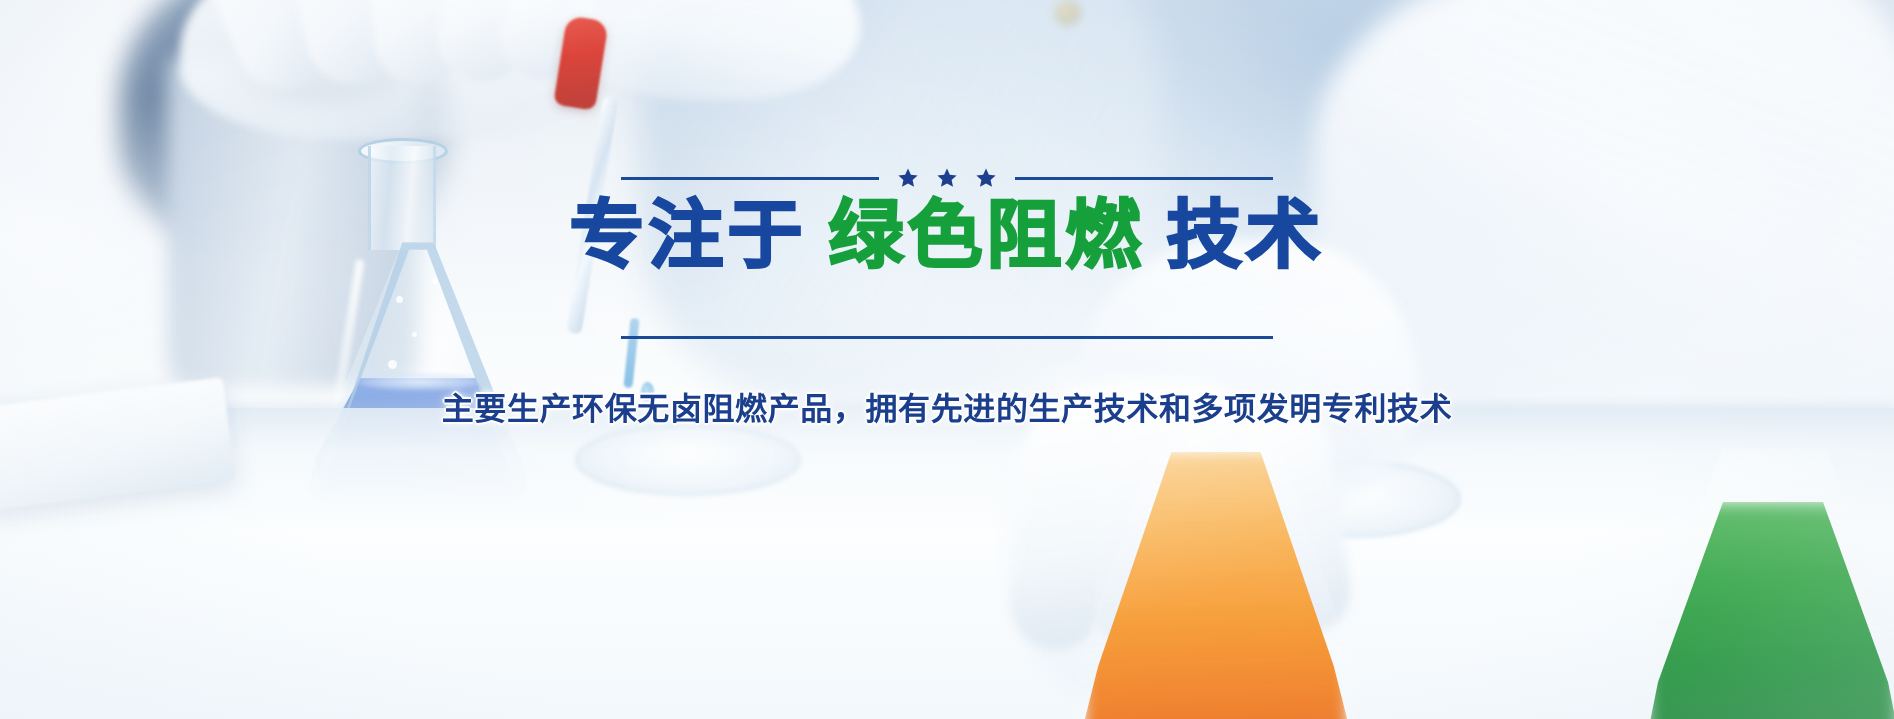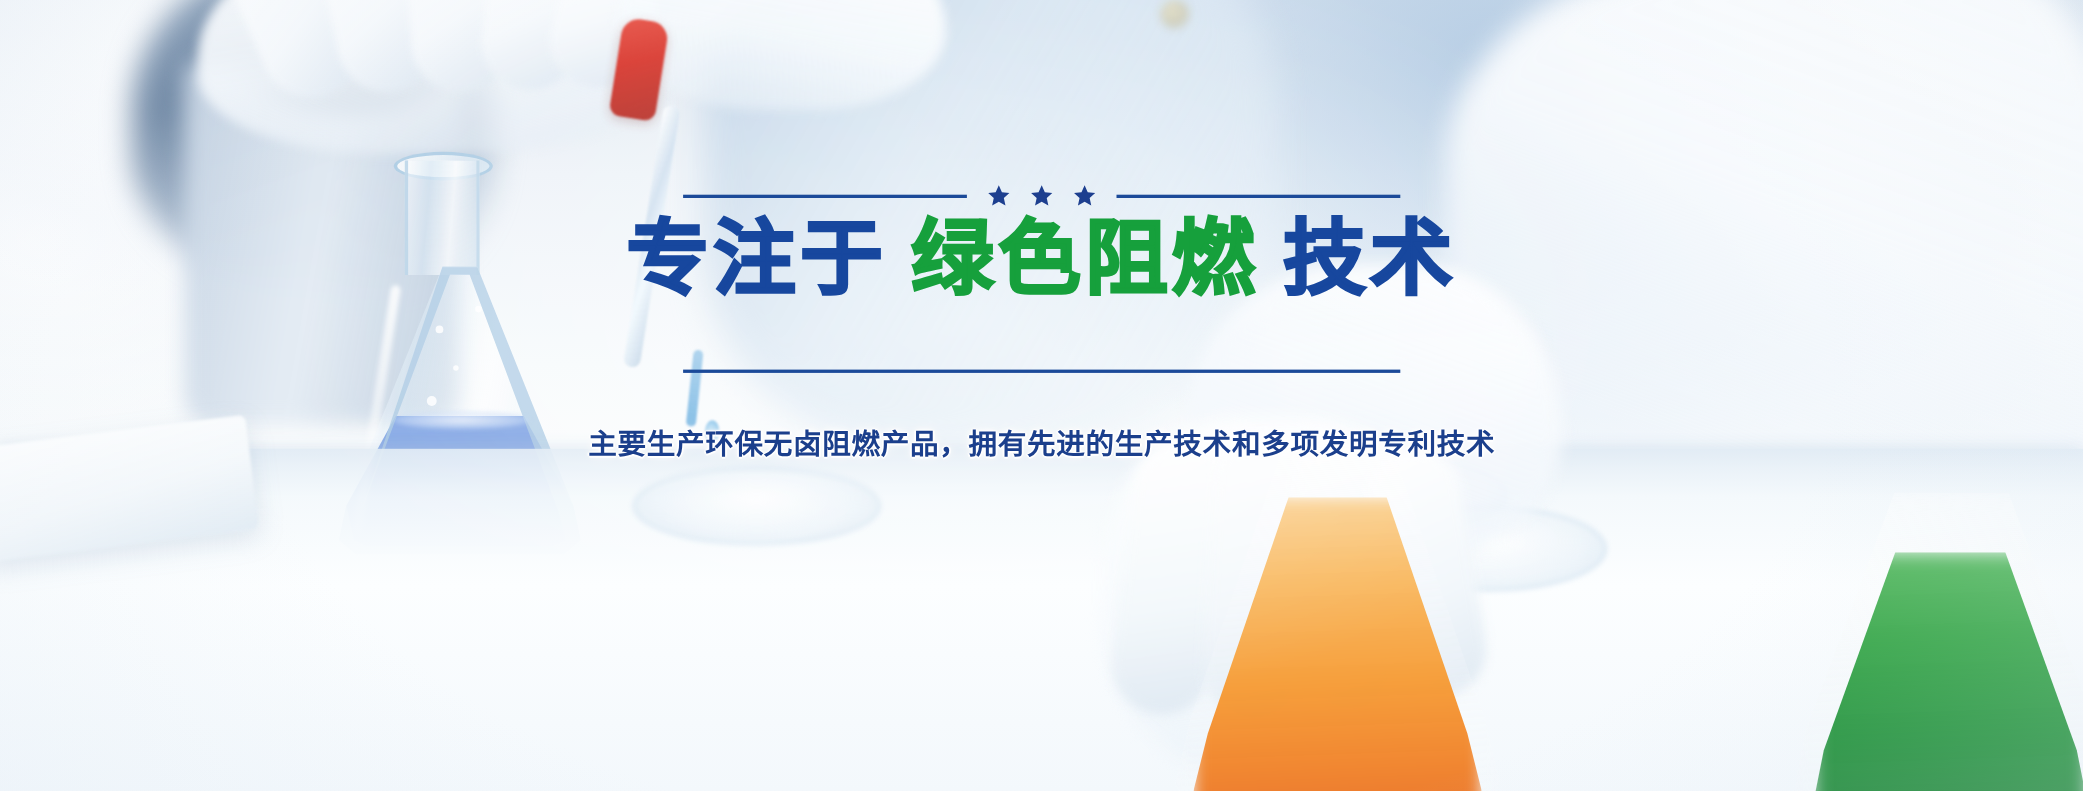--- a/index.html
+++ b/index.html
@@ -314,21 +314,21 @@
     font-size:28.5px;
     font-weight:700;
     letter-spacing:1.1px;
     color:#1d3f8f;
     white-space:nowrap;
     font-family:"Liberation Sans","DejaVu Sans",sans-serif;
   }
 
   .desc-cn{
     margin-top:44px;
-    font-size:26px;
+    font-size:32px;
     font-weight:700;
     letter-spacing:.6px;
     color:#1b3f8c;
     white-space:nowrap;
     font-family:"DejaVu Sans","Liberation Sans",sans-serif;
     text-shadow:
       0 0 3px #ffffff, 0 0 3px #ffffff, 0 0 6px #ffffff,
       1.6px 0 0 rgba(255,255,255,.95), -1.6px 0 0 rgba(255,255,255,.95),
       0 1.6px 0 rgba(255,255,255,.95), 0 -1.6px 0 rgba(255,255,255,.95),
       0 0 12px rgba(255,255,255,.9);

